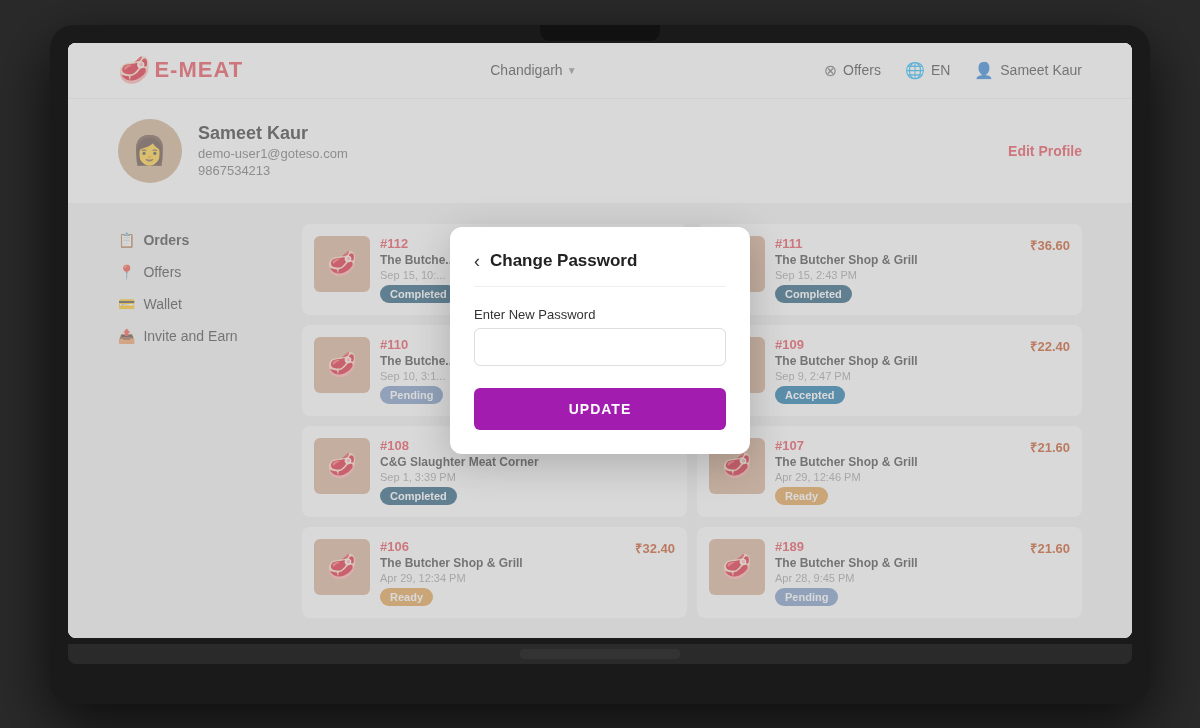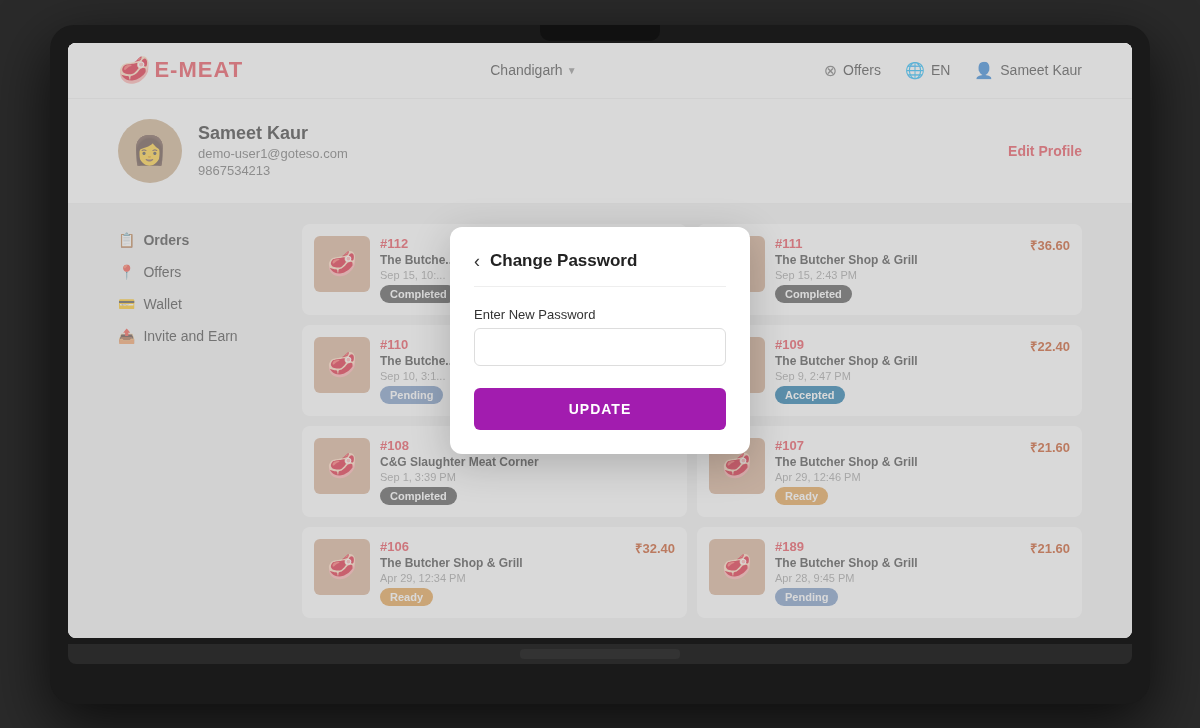--- a/index.html
+++ b/index.html
@@ -182,21 +182,21 @@
     .order-price { font-size: 13px; color: #c2410c; font-weight: 700; text-align: right; flex-shrink: 0; }
     .badge {
       display: inline-block;
       padding: 3px 10px;
       border-radius: 20px;
       font-size: 11px;
       font-weight: 600;
       color: white;
       margin-top: 4px;
     }
-    .badge-completed { background: #404040; }
+    .badge-completed { background: #0c4a6e; }
     .badge-pending { background: #6c8ebf; }
     .badge-ready { background: #e0963a; }
     .badge-accepted { background: #0369a1; }
 
     
     .overlay {
       position: absolute;
       top: 0; left: 0; right: 0; bottom: 0;
       background: rgba(180,180,180,0.5);
       z-index: 100;

